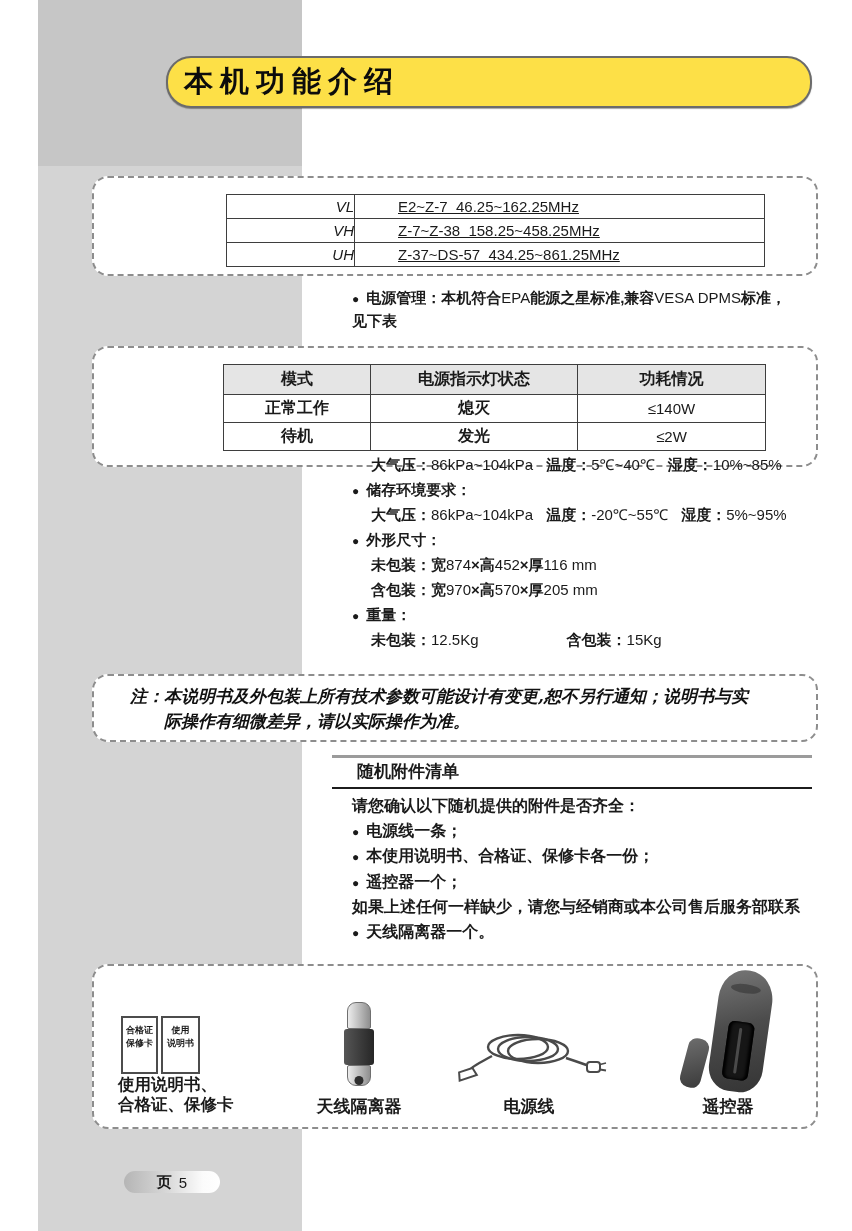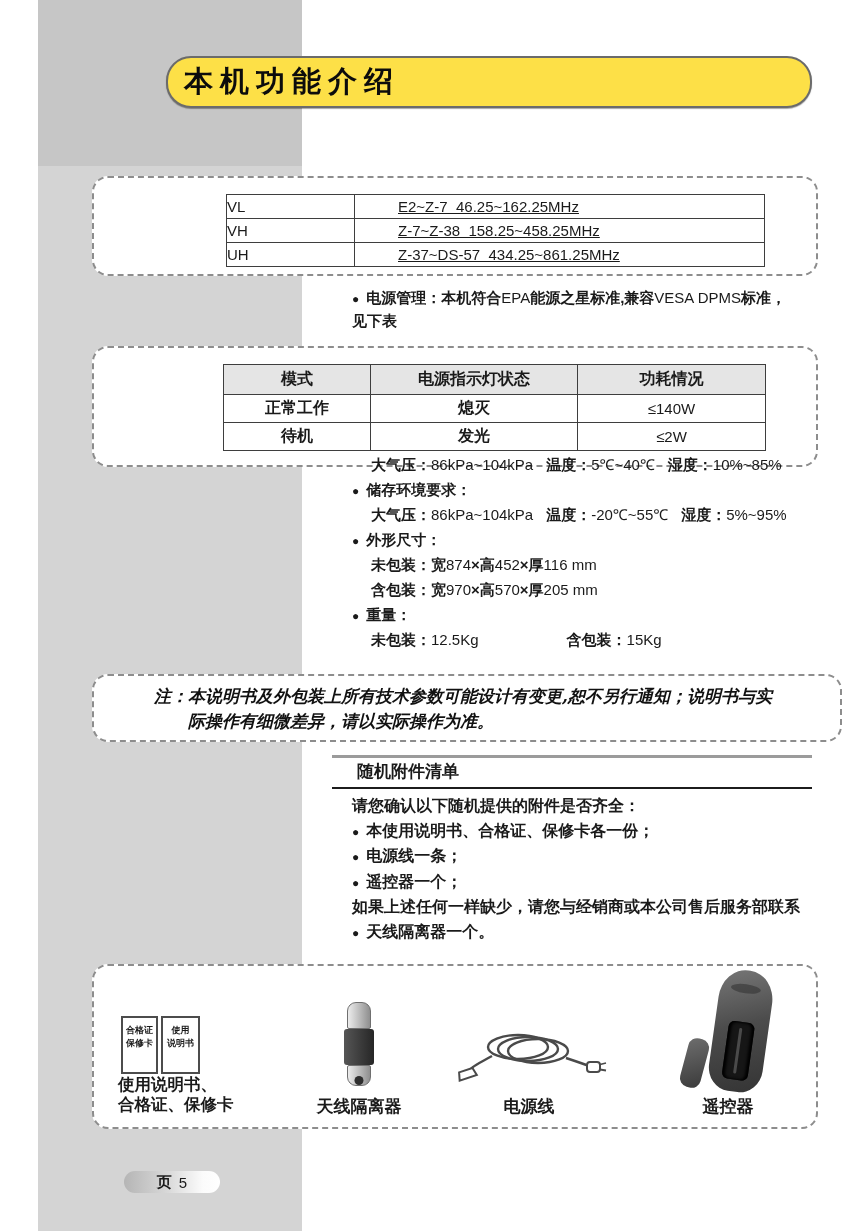--- a/index.html
+++ b/index.html
@@ -14,26 +14,26 @@
   
   #title-box{left:166px;top:56px;width:642px;height:48px;background:#fde047;
     border:2px solid #6b6b6b;border-radius:25px;box-shadow:0 1px 1px rgba(0,0,0,.35);
     display:flex;align-items:center;}
   #title-box .t{font-family:"DejaVu Serif","Liberation Serif",serif;font-weight:bold;
     font-size:29px;letter-spacing:7px;padding-left:16px;color:#0c0c0c;white-space:nowrap;}
   
   .dashed{background:#fff;border:2px dashed #8d8d8d;border-radius:16px;}
   #freq-box{left:92px;top:176px;width:722px;height:96px;}
   #mode-box{left:92px;top:346px;width:722px;height:117px;}
-  #note-box{left:92px;top:674px;width:722px;height:64px;padding-left:24px;}
+  #note-box{left:92px;top:674px;width:722px;height:64px;}
   #gallery-box{left:92px;top:964px;width:722px;height:161px;}
   
   #freq-table{left:226px;top:194px;width:538px;border-collapse:collapse;font-size:15px;table-layout:fixed;}
   #freq-table td{border:1.6px solid #3e3e3e;height:23px;padding:0;}
-  #freq-table .band{text-align:left;}
+  #freq-table .band{text-align:right;font-style:italic;}
   #freq-table .range{padding-left:43px;white-space:pre;text-decoration:underline;}
   
   #mode-table{left:223px;top:364px;width:542px;border-collapse:collapse;font-size:16px;table-layout:fixed;}
   #mode-table th,#mode-table td{border:1.6px solid #3e3e3e;text-align:center;padding:0;}
   #mode-table th{height:29px;background:#e5e5e5;font-weight:bold;}
   #mode-table td{height:27px;font-weight:bold;}
   #mode-table td.val{font-weight:normal;font-size:15px;}
   
   .bullet{font-size:12px;margin-right:7px;}
   #power-mgmt{left:352px;top:287px;width:475px;font-size:15px;line-height:22px;font-weight:bold;}
@@ -169,22 +169,22 @@
     <div>注：本说明书及外包装上所有技术参数可能设计有变更,恕不另行通知；说明书与实</div>
     <div class="l2">际操作有细微差异，请以实际操作为准。</div>
   </div>
 </div>
 
 <div class="abs" id="acc-thick"></div>
 <div class="abs" id="acc-heading">随机附件清单</div>
 <div class="abs" id="acc-thin"></div>
 <div class="abs" id="acc-list">
   <div>请您确认以下随机提供的附件是否齐全：</div>
+  <div><span class="bullet">●</span><span>电源线一条；</span></div>
   <div><span class="bullet">●</span><span>本使用说明书、合格证、保修卡各一份；</span></div>
-  <div><span class="bullet">●</span><span>电源线一条；</span></div>
   <div><span class="bullet">●</span><span>遥控器一个；</span></div>
   <div>如果上述任何一样缺少，请您与经销商或本公司售后服务部联系</div>
   <div><span class="bullet">●</span><span>天线隔离器一个。</span></div>
 </div>
 
 <div class="abs dashed" id="gallery-box"></div>
 
 <div class="abs booklet" id="booklet1">
   <span>合格证</span>
   <span>保修卡</span>

